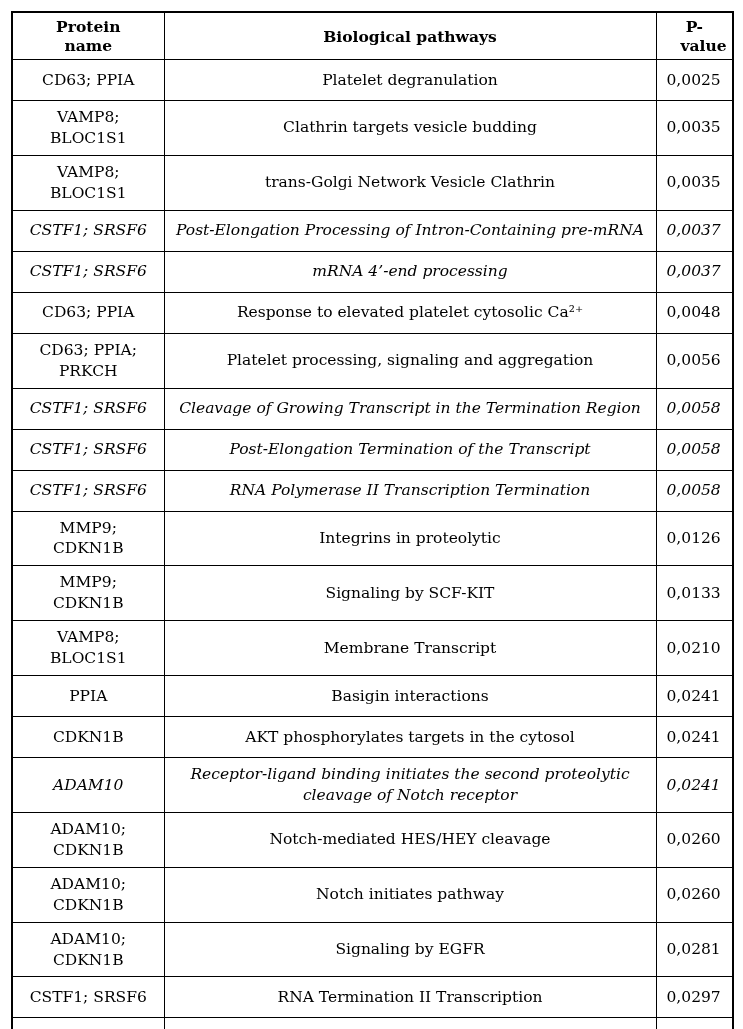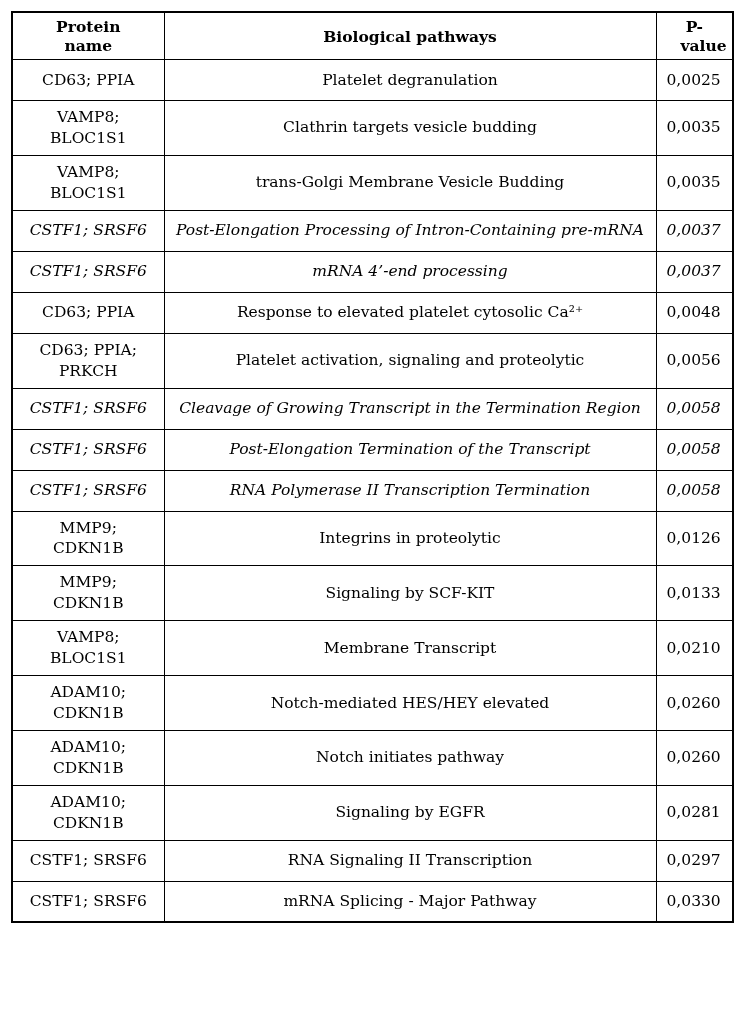--- a/index.html
+++ b/index.html
@@ -72,41 +72,41 @@
           <td class="pathway-cell">Platelet degranulation</td>
           <td class="pvalue-cell">0,0025</td>
         </tr>
         <tr>
           <td class="protein-cell">VAMP8; BLOC1S1</td>
           <td class="pathway-cell">Clathrin targets vesicle budding</td>
           <td class="pvalue-cell">0,0035</td>
         </tr>
         <tr>
           <td class="protein-cell">VAMP8; BLOC1S1</td>
-          <td class="pathway-cell">trans-Golgi Membrane Vesicle Budding</td>
+          <td class="pathway-cell">trans-Golgi Network Vesicle Clathrin</td>
           <td class="pvalue-cell">0,0035</td>
         </tr>
         <tr class="italic">
           <td class="protein-cell">CSTF1; SRSF6</td>
           <td class="pathway-cell">Post-Elongation Processing of Intron-Containing pre-mRNA</td>
           <td class="pvalue-cell">0,0037</td>
         </tr>
         <tr class="italic">
           <td class="protein-cell">CSTF1; SRSF6</td>
           <td class="pathway-cell">mRNA 4’-end processing</td>
           <td class="pvalue-cell">0,0037</td>
         </tr>
         <tr>
           <td class="protein-cell">CD63; PPIA</td>
           <td class="pathway-cell">Response to elevated platelet cytosolic Ca²⁺</td>
           <td class="pvalue-cell">0,0048</td>
         </tr>
         <tr>
           <td class="protein-cell">CD63; PPIA; PRKCH</td>
-          <td class="pathway-cell">Platelet activation, signaling and proteolytic</td>
+          <td class="pathway-cell">Platelet processing, signaling and aggregation</td>
           <td class="pvalue-cell">0,0056</td>
         </tr>
         <tr class="italic">
           <td class="protein-cell">CSTF1; SRSF6</td>
           <td class="pathway-cell">Cleavage of Growing Transcript in the Termination Region</td>
           <td class="pvalue-cell">0,0058</td>
         </tr>
         <tr class="italic">
           <td class="protein-cell">CSTF1; SRSF6</td>
           <td class="pathway-cell">Post-Elongation Termination of the Transcript</td>
@@ -126,37 +126,52 @@
           <td class="protein-cell">MMP9; CDKN1B</td>
           <td class="pathway-cell">Signaling by SCF-KIT</td>
           <td class="pvalue-cell">0,0133</td>
         </tr>
         <tr>
           <td class="protein-cell">VAMP8; BLOC1S1</td>
           <td class="pathway-cell">Membrane Transcript</td>
           <td class="pvalue-cell">0,0210</td>
         </tr>
         <tr>
+          <td class="protein-cell">PPIA</td>
+          <td class="pathway-cell">Basigin interactions</td>
+          <td class="pvalue-cell">0,0241</td>
+        </tr>
+        <tr>
+          <td class="protein-cell">CDKN1B</td>
+          <td class="pathway-cell">AKT phosphorylates targets in the cytosol</td>
+          <td class="pvalue-cell">0,0241</td>
+        </tr>
+        <tr class="italic">
+          <td class="protein-cell">ADAM10</td>
+          <td class="pathway-cell">Receptor-ligand binding initiates the second proteolytic cleavage of Notch receptor</td>
+          <td class="pvalue-cell">0,0241</td>
+        </tr>
+        <tr>
           <td class="protein-cell">ADAM10; CDKN1B</td>
-          <td class="pathway-cell">Notch-mediated HES/HEY elevated</td>
+          <td class="pathway-cell">Notch-mediated HES/HEY cleavage</td>
           <td class="pvalue-cell">0,0260</td>
         </tr>
         <tr>
           <td class="protein-cell">ADAM10; CDKN1B</td>
           <td class="pathway-cell">Notch initiates pathway</td>
           <td class="pvalue-cell">0,0260</td>
         </tr>
         <tr>
           <td class="protein-cell">ADAM10; CDKN1B</td>
           <td class="pathway-cell">Signaling by EGFR</td>
           <td class="pvalue-cell">0,0281</td>
         </tr>
         <tr>
           <td class="protein-cell">CSTF1; SRSF6</td>
-          <td class="pathway-cell">RNA Signaling II Transcription</td>
+          <td class="pathway-cell">RNA Termination II Transcription</td>
           <td class="pvalue-cell">0,0297</td>
         </tr>
         <tr>
           <td class="protein-cell">CSTF1; SRSF6</td>
           <td class="pathway-cell">mRNA Splicing - Major Pathway</td>
           <td class="pvalue-cell">0,0330</td>
         </tr>
       </tbody>
   </table>
 </div>

